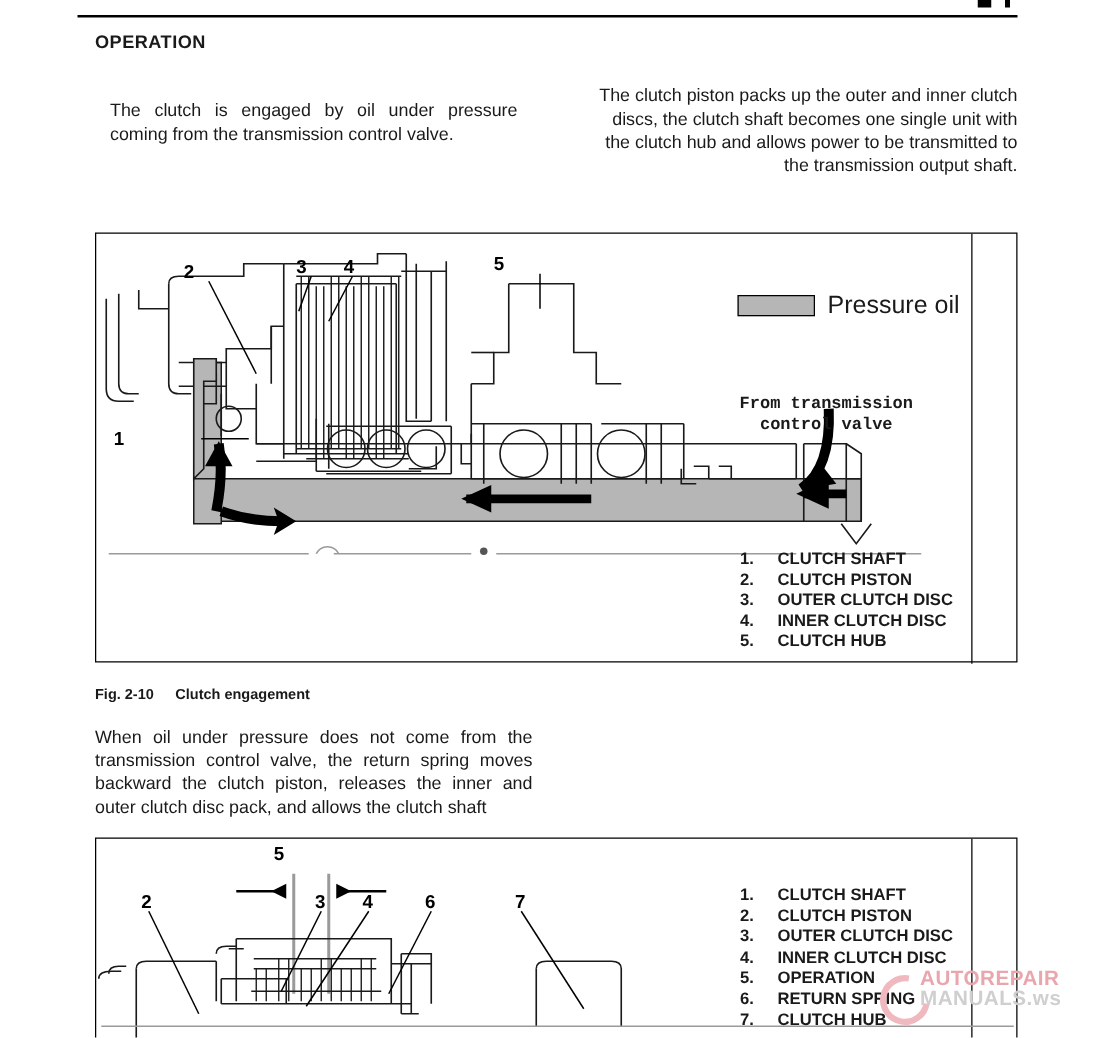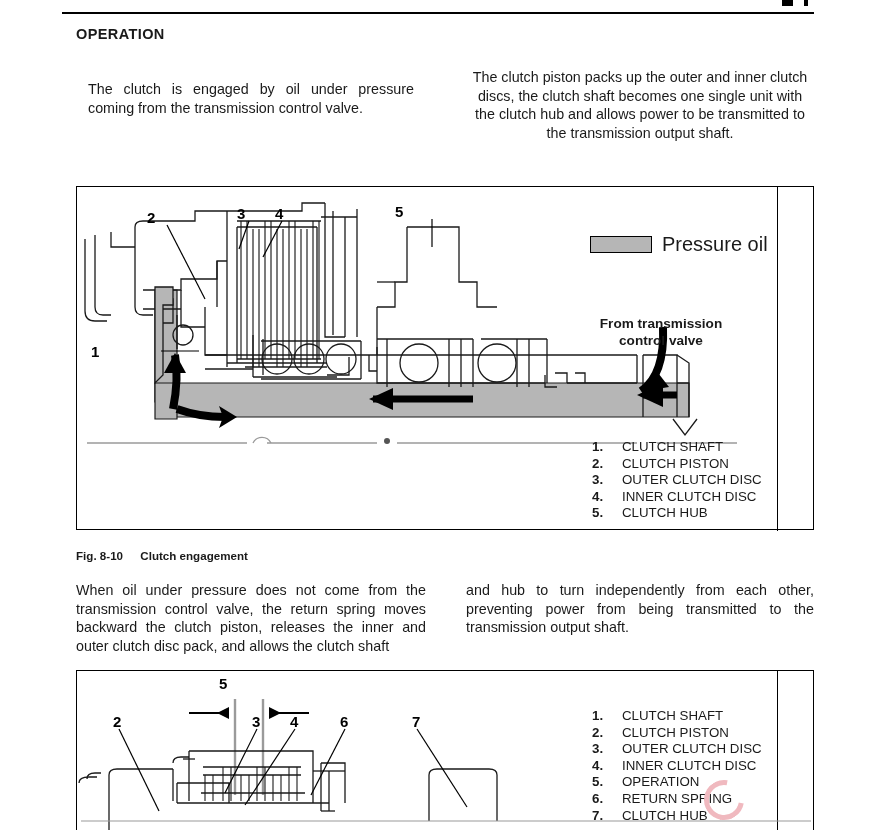--- a/index.html
+++ b/index.html
@@ -66,21 +66,21 @@
     text-align: justify;
   }
   .col.left  { left: 76px;  width: 350px; }
   .col.right { left: 466px; width: 348px; }
 
   .c1-left  { top: 68px; }
   .c1-right { top: 68px; }
   .c2-left  { top: 581px; }
   .c2-right { top: 581px; }
   .col p { margin: 12px; }
-  .col.nojust { text-align: center; }
+  .col.nojust { text-align: right; }
 
   
   .fig-box {
     position: absolute;
     border: 1.6px solid #000;
     background: #fff;
     box-sizing: border-box;
   }
   #fig1 { left: 76px; top: 186px; width: 738px; height: 344px; }
   #fig2 { left: 76px; top: 670px; width: 738px; height: 168px; }
@@ -116,36 +116,37 @@
 
   .from-valve {
     position: absolute;
     left: 494px;
     top: 128px;
     width: 180px;
     font-size: 13.6px;
     font-weight: bold;
     line-height: 17px;
     text-align: center;
+    font-family: Liberation Mono, monospace;
   }
 
   
   .parts-list {
     position: absolute;
     font-size: 13.3px;
     line-height: 16.6px;
   }
   #parts1 { left: 515px; top: 252px; }
   #parts2 { left: 515px; top: 37px; }
   .parts-row { display: flex; }
   .parts-num {
     width: 30px;
     font-weight: bold;
   }
-  .parts-name { white-space: nowrap; }
+  .parts-name { white-space: nowrap; font-weight: bold; }
 
   
   .fig-divider {
     position: absolute;
     width: 1.4px;
     background: #000;
   }
   #fig1 .fig-divider { left: 700px; top: 0px;  height: 344px; }
   #fig2 .fig-divider { left: 700px; top: 0px;  height: 168px; }
 
@@ -387,26 +388,25 @@
         <span class="parts-name">INNER CLUTCH DISC</span>
       </div>
       <div class="parts-row">
         <span class="parts-num">5.</span>
         <span class="parts-name">CLUTCH HUB</span>
       </div>
     </div>
   </div>
 
   <div class="fig-caption">
-    <span class="num">Fig. 8-10</span>
+    <span class="num">Fig. 2-10</span>
     <span>Clutch engagement</span>
   </div>
 
   <div class="col left c2-left">When oil under pressure does not come from the transmission control valve, the return spring moves backward the clutch piston, releases the inner and outer clutch disc pack, and allows the clutch shaft</div>
-  <div class="col right c2-right">and hub to turn independently from each other, preventing power from being transmitted to the transmission output shaft.</div>
 
   <div class="fig-box" id="fig2">
 
     <div class="fig-divider"></div>
 
     <div class="drawing">
       <svg width="738" height="168" viewBox="0 0 738 168" xmlns="http://www.w3.org/2000/svg">
         <g fill="none" stroke="#1a1a1a" stroke-width="1.3">
 
           <path d="M 112 42 L 148 42" stroke="#000" stroke-width="2"></path>
@@ -503,15 +503,19 @@
       </div>
       <div class="parts-row">
         <span class="parts-num">7.</span>
         <span class="parts-name">CLUTCH HUB</span>
       </div>
     </div>
   </div>
 
   <div class="watermark">
     <div class="wm-ring"></div>
+    <div class="wm-text">
+      <div class="l1">AUTOREPAIR</div>
+      <div class="l2">MANUALS.ws</div>
+    </div>
   </div>
 
 </div>
 
 </body></html>

